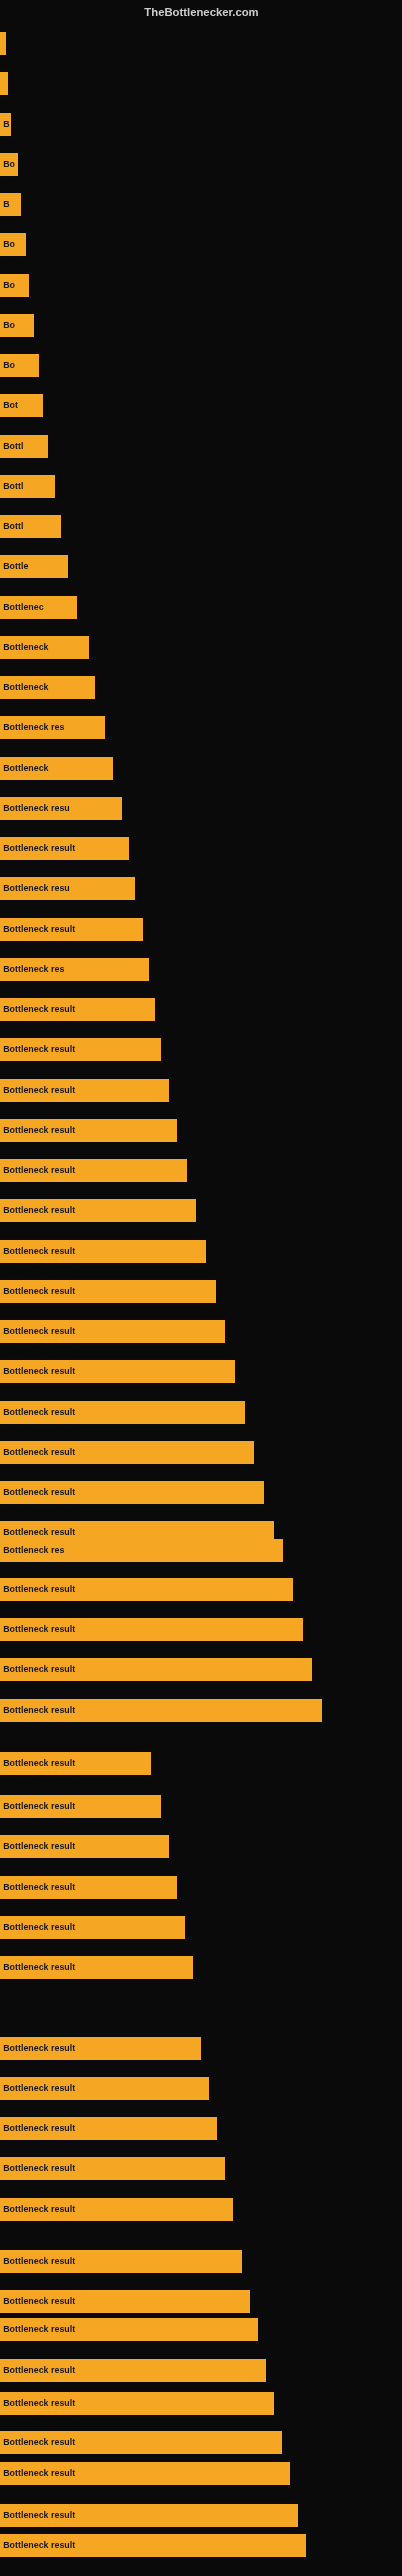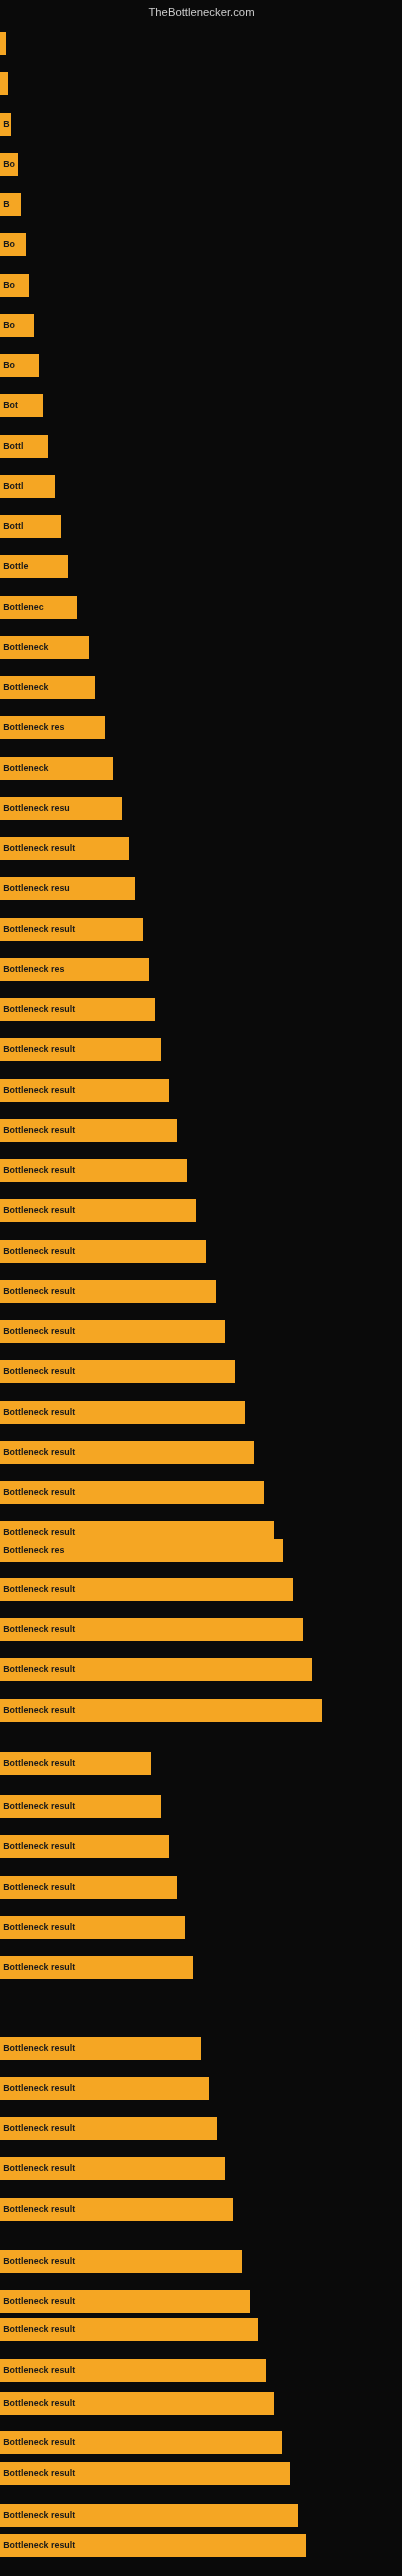--- a/index.html
+++ b/index.html
@@ -17,21 +17,21 @@
       overflow-x: hidden;
     }
 
     .site-title {
       position: absolute;
       top: 6.4px;
       left: 50%;
       transform: translateX(-50%);
       color: #cccccc;
       font-size: 11.3px;
-      font-weight: normal;
+      font-weight: bold;
       white-space: nowrap;
     }
 
     .bar-container {
       position: absolute;
       left: 0;
       display: flex;
       align-items: center;
     }
 

